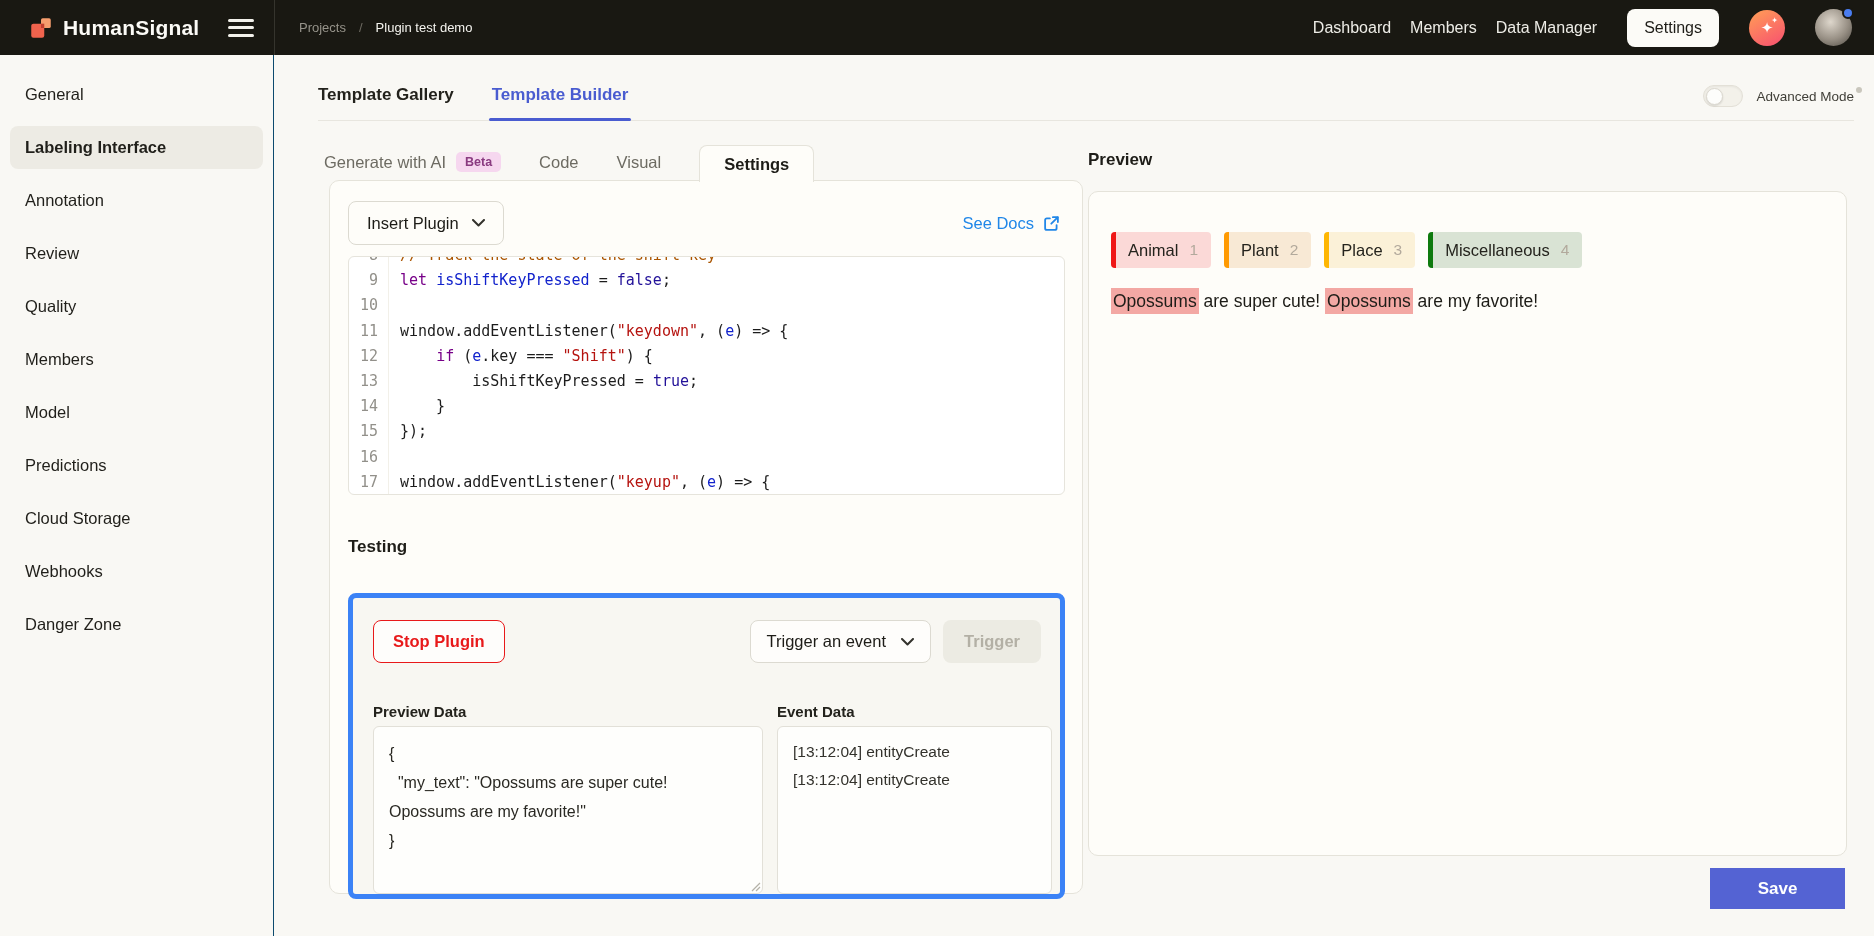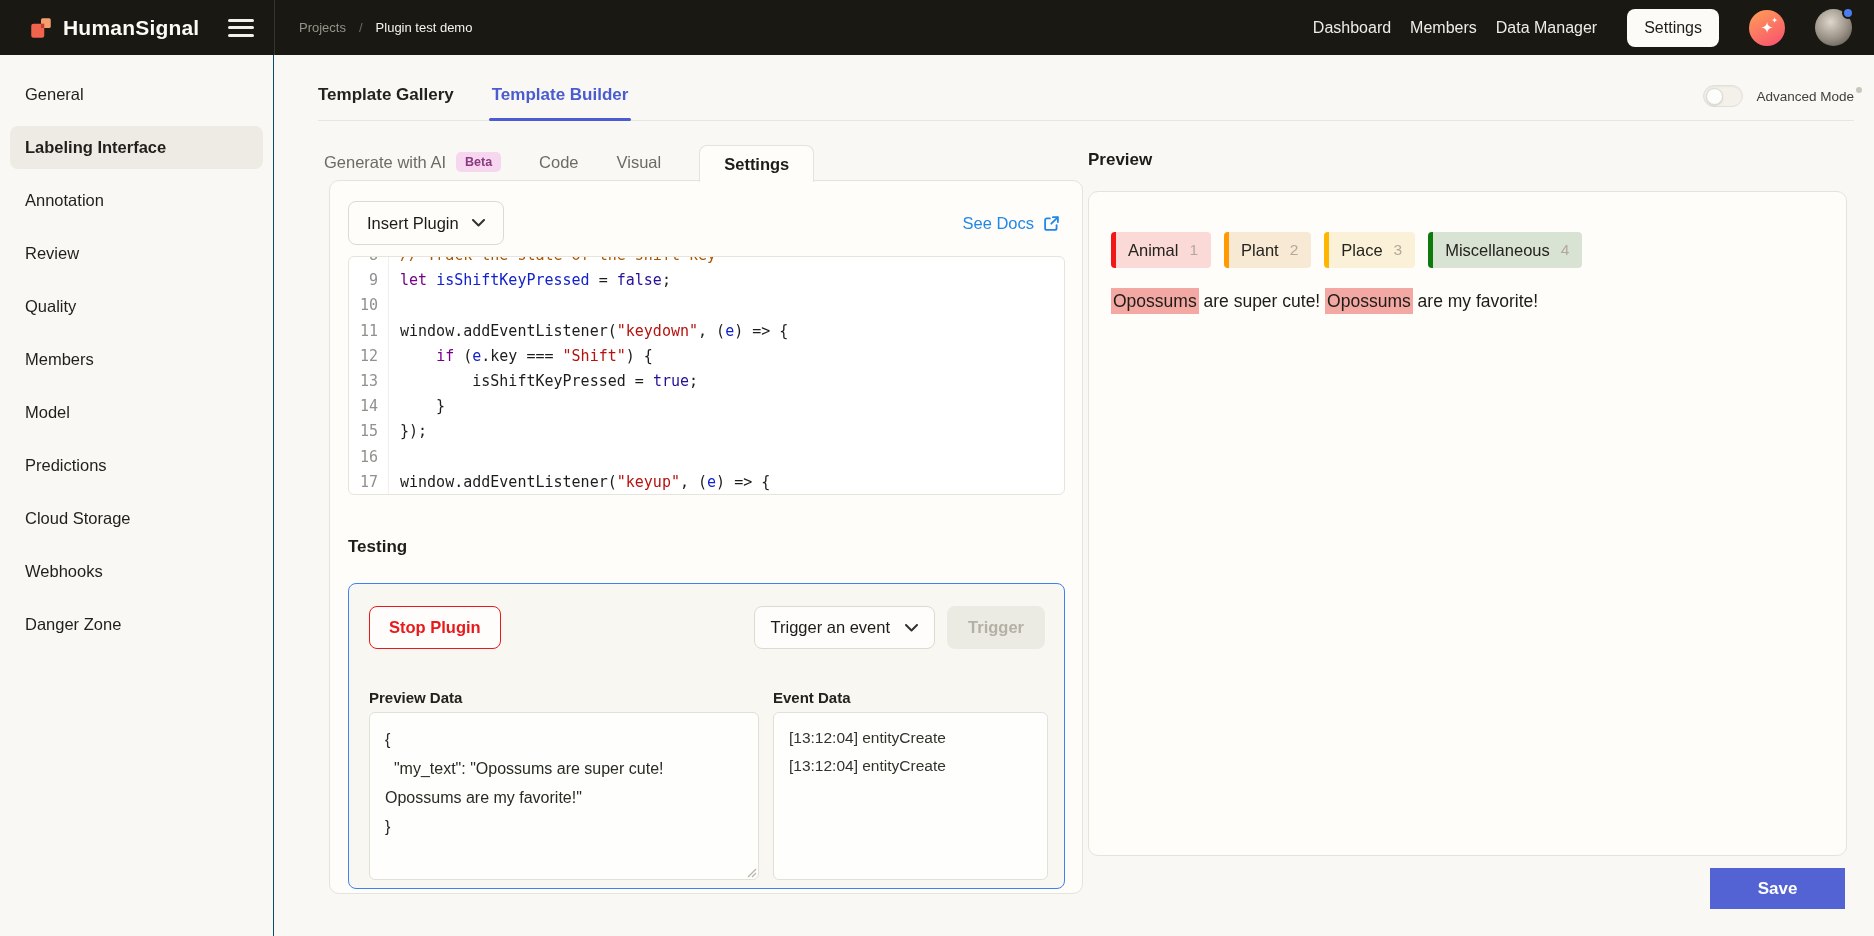--- a/index.html
+++ b/index.html
@@ -95,22 +95,22 @@
     border-right:1px solid #f2f0e9; }
   .code-text { padding-left:11px; white-space:pre; color:#1c1c1c; }
   .tok-com { color:#aa5500; }
   .tok-kw  { color:#770088; }
   .tok-def { color:#1122cc; }
   .tok-str { color:#b5120e; }
   .tok-atom{ color:#221199; }
   .tok-pln { color:#1c1c1c; }
 
   .testing-heading { position:absolute; left:18px; top:356px; font-size:17px; font-weight:700; color:#1e1d18; }
-  .testing-panel { position:absolute; left:18px; top:402px; width:717px; height:306px;
-    background:#f8f7f2; border:1px solid #3b82f6; border-radius:8px; }
+  .testing-panel { position:absolute; left:18px; top:412px; width:717px; height:306px;
+    background:#f8f7f2; border:5px solid #3b82f6; border-radius:8px; }
   .stop-btn { position:absolute; left:20px; top:22px; height:43px; padding:0 19px;
     display:flex; align-items:center; background:#fefdfb; border:1px solid #e8191a;
     color:#e8191a; border-radius:8px; font-size:16.5px; font-weight:600; cursor:pointer; font-family:inherit; }
   .event-group { position:absolute; right:19px; top:22px; display:flex; gap:12px; }
   .event-select { height:43px; padding:0 16px; display:flex; align-items:center; gap:15px;
     background:#fefdfb; border:1px solid #dcdad1; border-radius:8px; font-size:16.5px;
     color:#1d1c17; cursor:pointer; }
   .trigger-btn { height:43px; padding:0 21px; display:flex; align-items:center;
     background:#ecebe3; color:#b3b0a5; border-radius:8px; font-size:16.5px; font-weight:600;
     border:none; font-family:inherit; }

